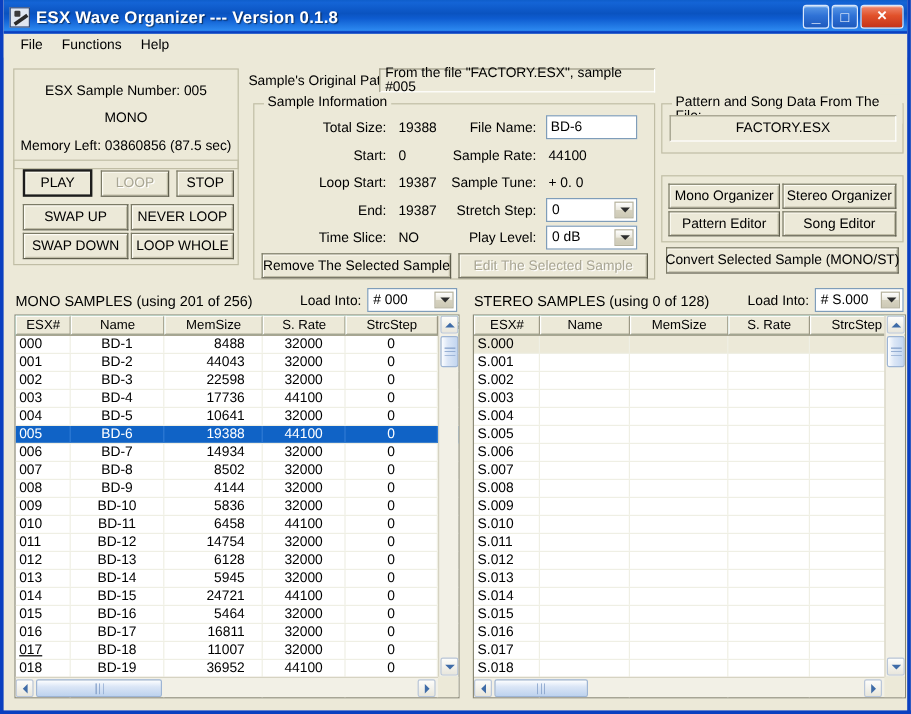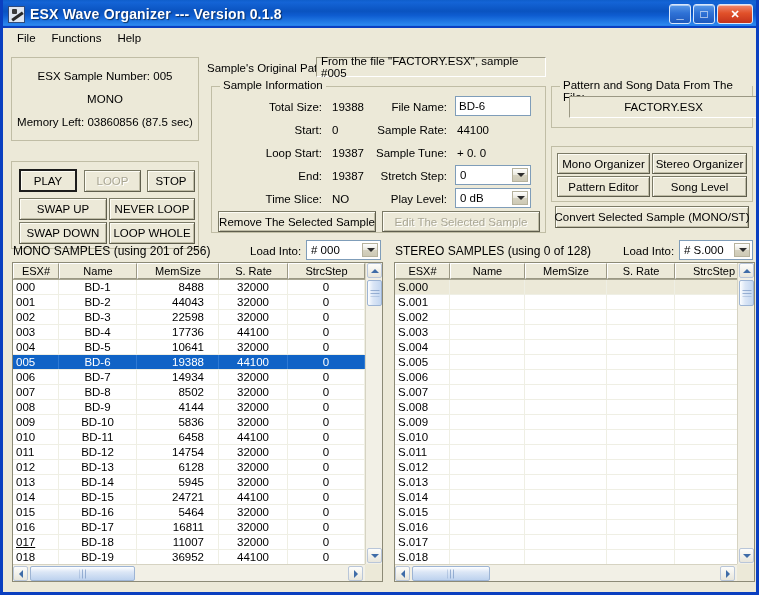--- a/index.html
+++ b/index.html
@@ -114,21 +114,21 @@
     font-size: 11.5px; color: #000;
     display: flex; align-items: center; padding-left: 3px;
   }
   .flatbox {
     position: absolute; background: #ece9d8;
     border-left: 1px solid #9b9884; border-top: 1px solid #9b9884;
     border-right: 1px solid #fff; border-bottom: 1px solid #fff;
     font-size: 11.5px; color: #000;
     display: flex; align-items: center; padding-left: 4px;
   }
-  .flatbox.ctr { justify-content: center; padding-left: 0; margin-left: 11px; }
+  .flatbox.ctr { justify-content: center; padding-left: 0; }
 
   .combo {
     position: absolute; background: #fff;
     border: 1px solid #7f9db9;
     font-size: 11.5px; color: #000;
     display: flex; align-items: center;
   }
   .combo .cv { padding-left: 4px; flex: 1 1 auto; }
   .combo .arrow {
     width: 16px; height: calc(100% - 4px); margin-right: 2px;
@@ -232,21 +232,21 @@
     <div class="mi">Functions</div>
     <div class="mi">Help</div>
   </div>
 
   <div class="grp" style="left:8px; top:57px; width:188px; height:84px;">
     <div class="lbl" style="left:0; right:0; top:12px; text-align:center;">ESX Sample Number: 005</div>
     <div class="lbl" style="left:0; right:0; top:35px; text-align:center;">MONO</div>
     <div class="lbl" style="left:0; right:0; top:58px; text-align:center;">Memory Left: 03860856 (87.5 sec)</div>
   </div>
 
-  <div class="grp" style="left:8px; top:161px; width:188px; height:88px;">
+  <div class="grp" style="left:8px; top:133px; width:188px; height:88px;">
     <div class="btn def" style="left:7px; top:7px; width:58px; height:23px;">PLAY</div>
     <div class="btn dis" style="left:72px; top:8px; width:57px; height:22px;">LOOP</div>
     <div class="btn" style="left:135px; top:8px; width:48px; height:22px;">STOP</div>
 
     <div class="btn" style="left:97px; top:36px; width:86px; height:22px;">NEVER LOOP</div>
     <div class="btn" style="left:7px; top:36px; width:88px; height:22px;">SWAP UP</div>
     <div class="btn" style="left:7px; top:60px; width:88px; height:22px;">SWAP DOWN</div>
     <div class="btn" style="left:97px; top:60px; width:86px; height:22px;">LOOP WHOLE</div>
   </div>
 
@@ -298,21 +298,21 @@
 
   <div class="grp" style="left:548px; top:86px; width:202px; height:42px;">
     <div class="legend">Pattern and Song Data From The File:</div>
     <div class="flatbox ctr" style="left:6px; top:9px; width:189px; height:22px;">FACTORY.ESX</div>
   </div>
 
   <div class="grp" style="left:548px; top:146px; width:202px; height:56px;">
     <div class="btn" style="left:5px; top:6px; width:93px; height:21px;">Mono Organizer</div>
     <div class="btn" style="left:100px; top:6px; width:95px; height:21px;">Stereo Organizer</div>
     <div class="btn" style="left:5px; top:29px; width:93px; height:21px;">Pattern Editor</div>
-    <div class="btn" style="left:100px; top:29px; width:95px; height:21px;">Song Level</div>
+    <div class="btn" style="left:100px; top:29px; width:95px; height:21px;">Song Editor</div>
   </div>
 
   <div class="btn" style="left:552px; top:206px; width:194px; height:22px;">Convert Selected Sample (MONO/ST)</div>
 
   <div class="lbl" style="left:10px; top:244px; font-size:12px;">MONO SAMPLES (using 201 of 256)</div>
   <div class="lbl" style="left:247px; top:245px;">Load Into:</div>
   <div class="combo" style="left:303px; top:240px; width:75px; height:20px;">
     <span class="cv"># 000</span>
     <span class="arrow"></span>
   </div>

